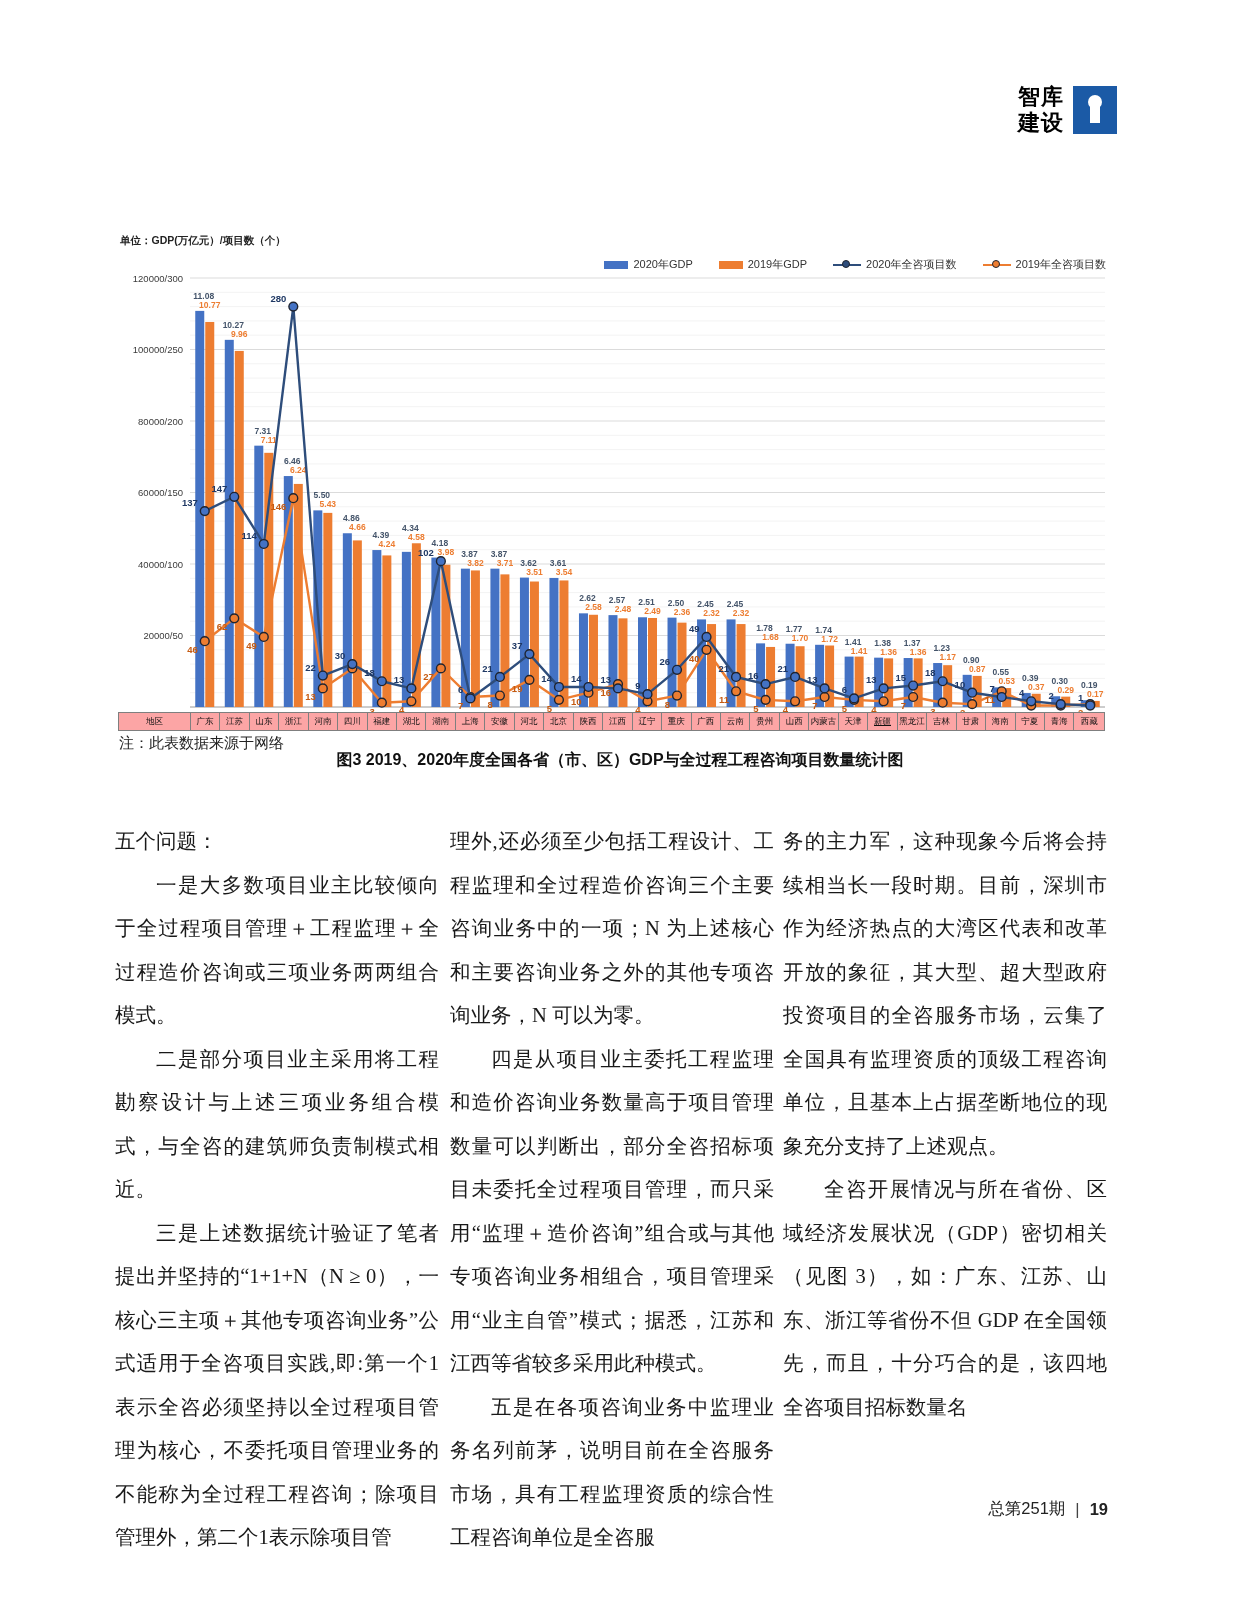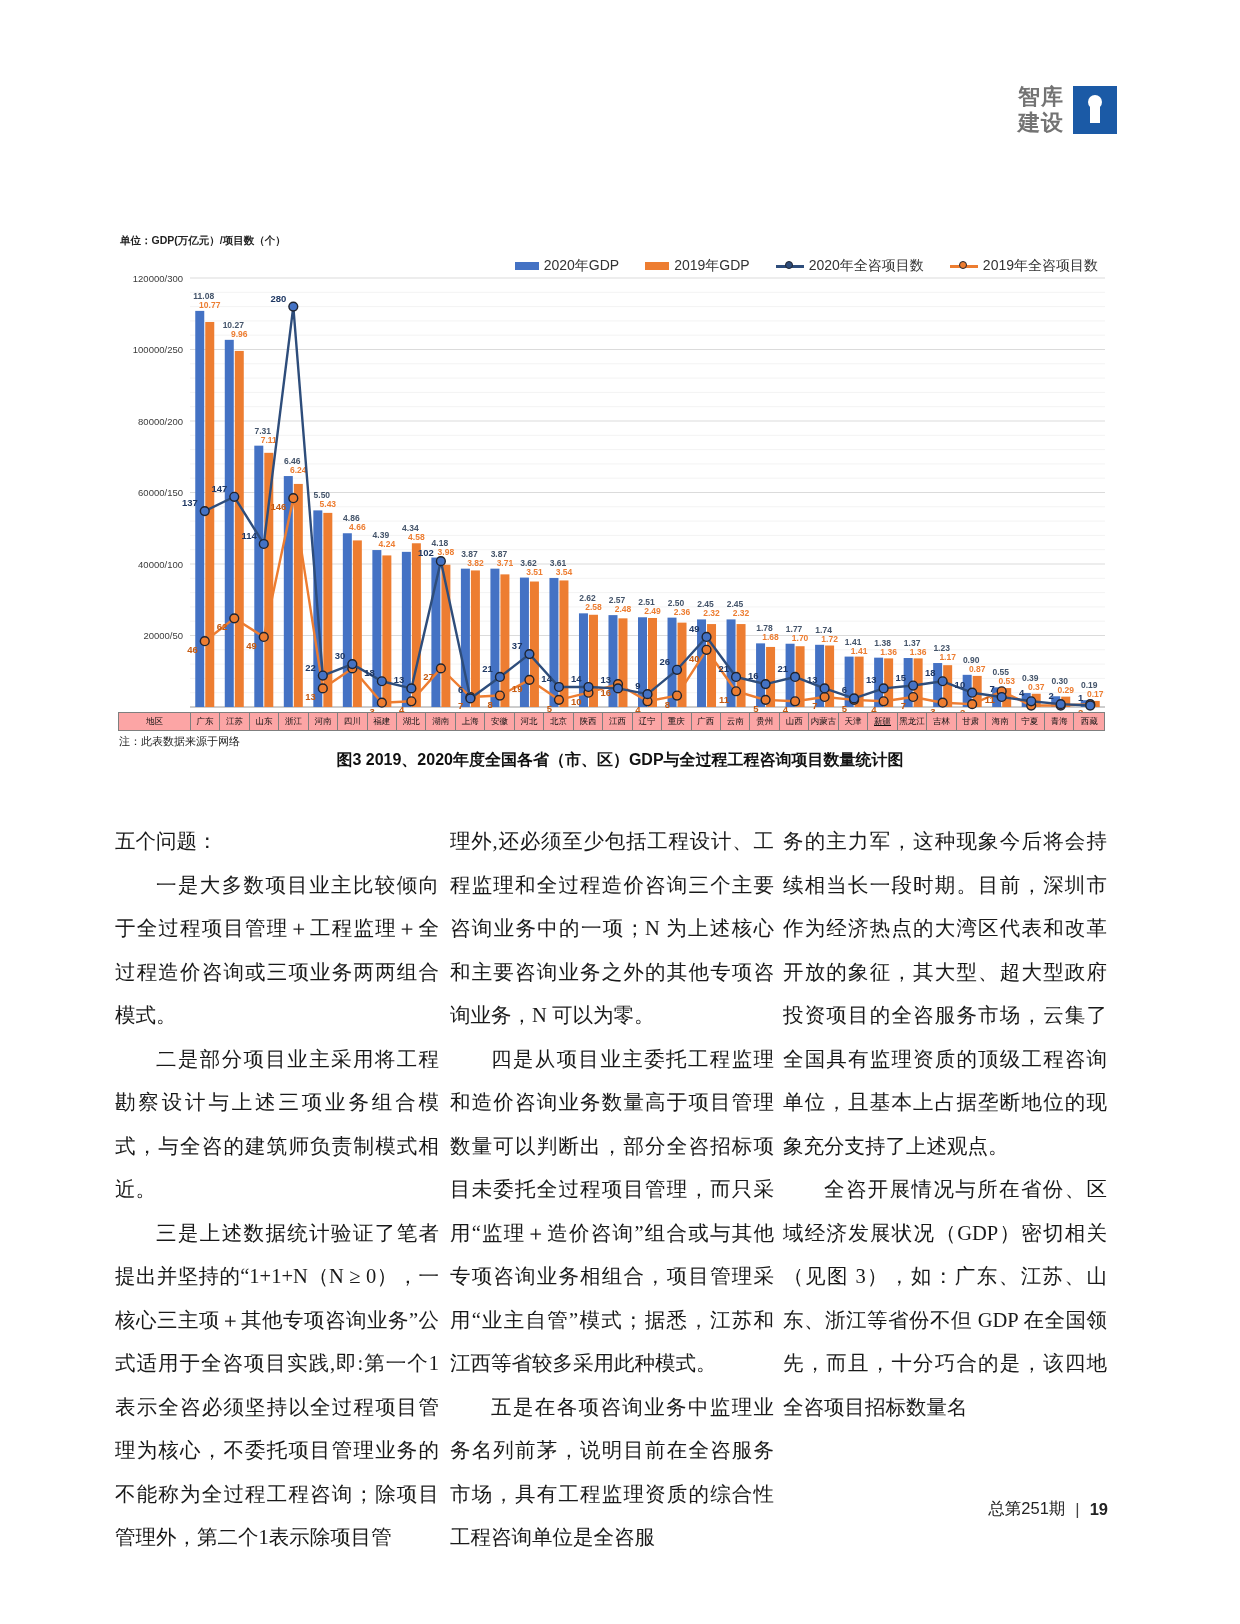--- a/index.html
+++ b/index.html
@@ -1,41 +1,41 @@
 <!DOCTYPE html>
 <html><head>
 <meta charset="utf-8">
 <style>
   html,body{margin:0;padding:0;background:#ffffff;}
   .page{position:relative;width:1240px;height:1624px;background:#fff;overflow:hidden;
         font-family:"Liberation Sans",sans-serif;color:#1c1c1c;}
 
   
   .logo{position:absolute;top:84px;left:1018px;display:flex;align-items:center;gap:9px;}
-  .logo-text{font-weight:bold;font-size:22px;line-height:26px;color:#737373;letter-spacing:1px;}
+  .logo-text{font-weight:bold;font-size:22px;line-height:26px;color:#000000;letter-spacing:1px;}
   .logo-mark{position:relative;width:44px;height:48px;background:#1B5AA6;}
   .kh-circle{position:absolute;left:15px;top:9px;width:14px;height:14px;border-radius:50%;background:#fff;}
   .kh-stem{position:absolute;left:17px;top:18px;width:10px;height:19px;background:#fff;}
 
   
   .chart-block{position:absolute;left:115px;top:228px;width:995px;height:525px;}
   .unit-label{position:absolute;left:5px;top:6px;font-size:10.5px;color:#222;font-weight:bold;}
-  .legend{position:absolute;top:29px;right:12px;display:flex;gap:26px;font-size:14px;color:#333;}
+  .legend{position:absolute;top:29px;right:4px;display:flex;gap:26px;font-size:11px;color:#333;}
   .legend-item{display:flex;align-items:center;gap:5px;}
   .swatch-bar{width:24px;height:8px;display:inline-block;}
   .swatch-line{position:relative;width:28px;height:10px;display:inline-block;}
   .swatch-line .ln{position:absolute;left:0;top:4px;width:28px;height:2.5px;}
   .swatch-line .dt{position:absolute;left:9px;top:0;width:8px;height:8px;border-radius:50%;border:1.5px solid #1f2430;box-sizing:border-box;}
   #chart-svg{position:absolute;left:0;top:0;}
   .cat-strip{position:absolute;left:3px;top:484px;width:987px;height:19px;display:flex;
              border:1px solid #7f7f7f;box-sizing:border-box;background:#fca5a5;}
   .cat-cell{border-right:1px solid #7f7f7f;font-size:8.5px;display:flex;align-items:center;justify-content:center;
             white-space:nowrap;overflow:hidden;color:#111;box-sizing:border-box;}
   .cat-cell:last-child{border-right:none;}
-  .chart-note{position:absolute;left:4px;top:506px;font-size:11px;color:#222;text-align:center;}
+  .chart-note{position:absolute;left:4px;top:506px;font-size:15px;color:#222;text-align:center;}
 
   
   .caption{position:absolute;left:0;top:750px;width:1240px;text-align:center;
            font-size:16px;font-weight:bold;color:#111;font-family:"Liberation Sans",sans-serif;}
 
   
   .column{position:absolute;top:820px;width:324px;height:655px;font-family:"Liberation Serif",serif;
           font-size:20.5px;line-height:43.5px;text-align:justify;color:#191919;}
   .col1{left:115px;font-family:Liberation Serif, serif;} .col2{left:450px;} .col3{left:783px;}
   .column p{margin:0;}

